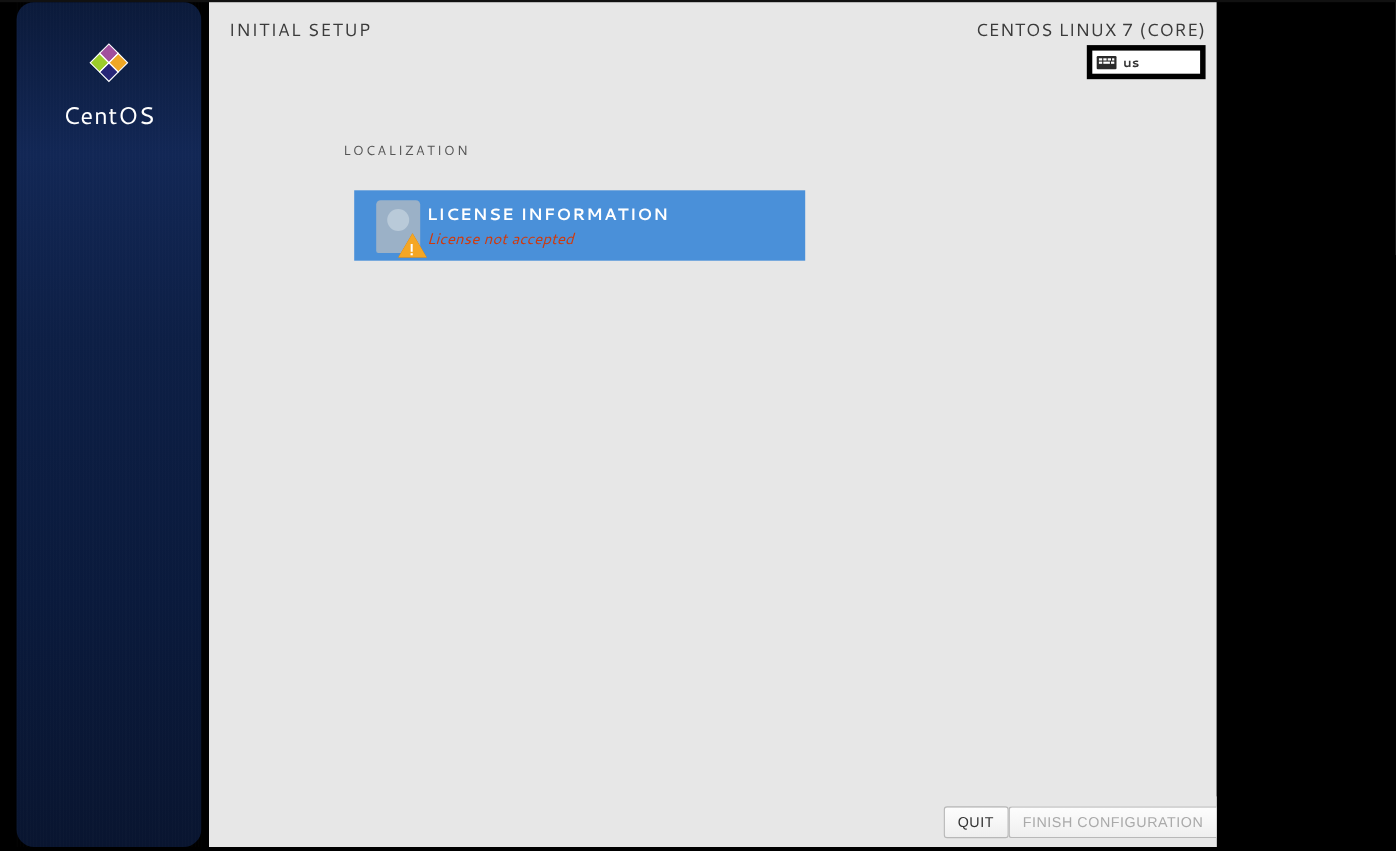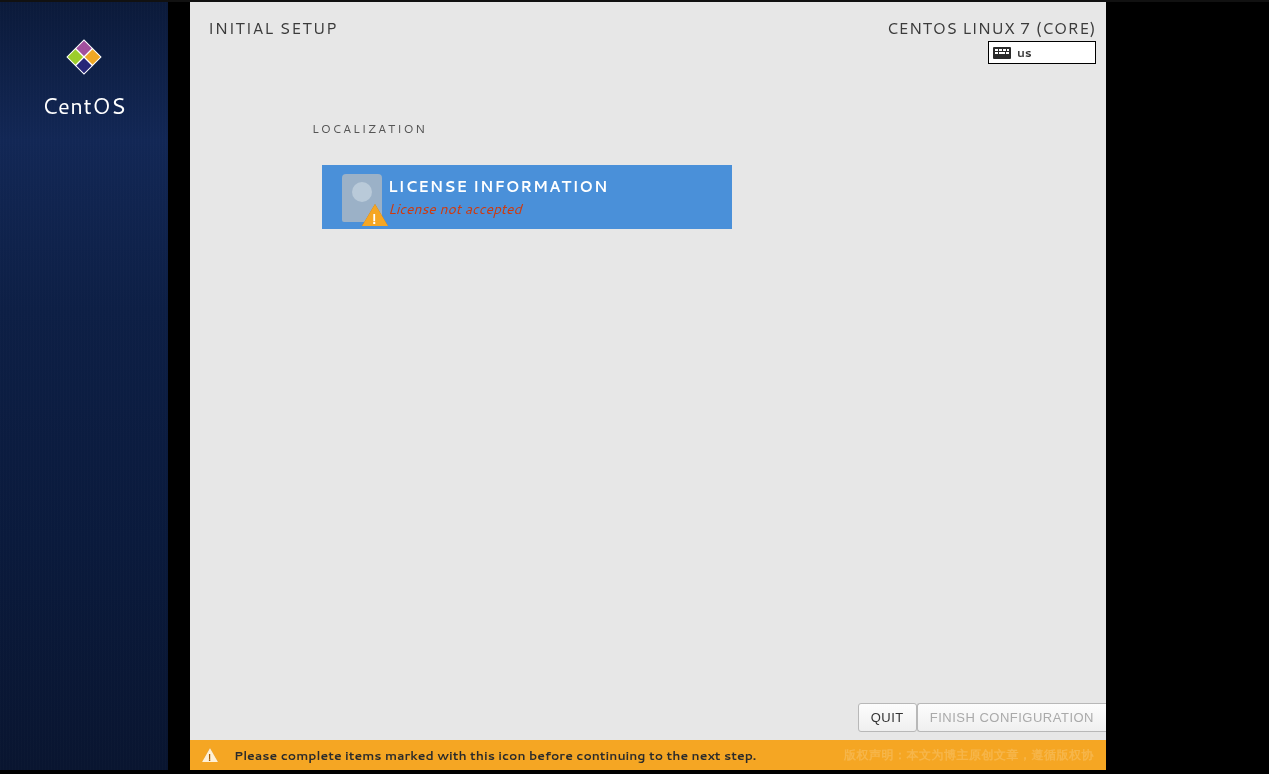--- a/index.html
+++ b/index.html
@@ -12,25 +12,26 @@
       position: relative;
     }
     .topbar {
       position: absolute;
       top: 0; left: 0; right: 0;
       height: 2px;
       background: #111;
     }
     .sidebar {
       position: absolute;
-      top: 2px; left: 0;
+      top: 2px; left: 15px;
       width: 168px;
       height: 768px;
       background: linear-gradient(180deg,#0b1a3a 0%, #122755 18%, #0d1f45 40%, #0a1a3c 70%, #091530 100%);
       background-color: #0e2452;
+      border-radius: 16px;
     }
     .sidebar::after{
       content:"";
       position:absolute;inset:0;
       background-image:
         repeating-linear-gradient(90deg,rgba(255,255,255,0.03) 0 1px,transparent 1px 3px);
       opacity:.35;
       pointer-events:none;
     }
     .logo-wrap{
@@ -68,21 +69,21 @@
     .right-col{
       display:flex;flex-direction:column;align-items:flex-end;gap:2px;
     }
     .distro{
       font-size:16px;
       color:#3b3b3b;
       letter-spacing:0.5px;
     }
     .kb-indicator{
       background:#fff;
-      border:1px solid #000000;
+      border:5px solid #000000;
       padding:2px 8px 2px 4px;
       display:flex;align-items:center;gap:6px;
       width:108px;
       font-size:12px;
       color:#333;
       font-weight:700;
     }
     .kb-icon{
       width:18px;height:12px;
       background:#2a2a2a;
@@ -269,20 +270,13 @@
         <div class="spoke-status">License not accepted</div>
       </div>
     </div>
   </div>
 
   <div class="footer">
     <button class="btn">QUIT</button>
     <button class="btn disabled">FINISH CONFIGURATION</button>
   </div>
 
-  <div class="infobar">
-    <div class="infobar-left">
-      <span class="info-icon"></span>
-      <span>Please complete items marked with this icon before continuing to the next step.</span>
-    </div>
-    <span class="watermark">版权声明：本文为博主原创文章，遵循版权协</span>
-  </div>
 </main>
 
 </body></html>

